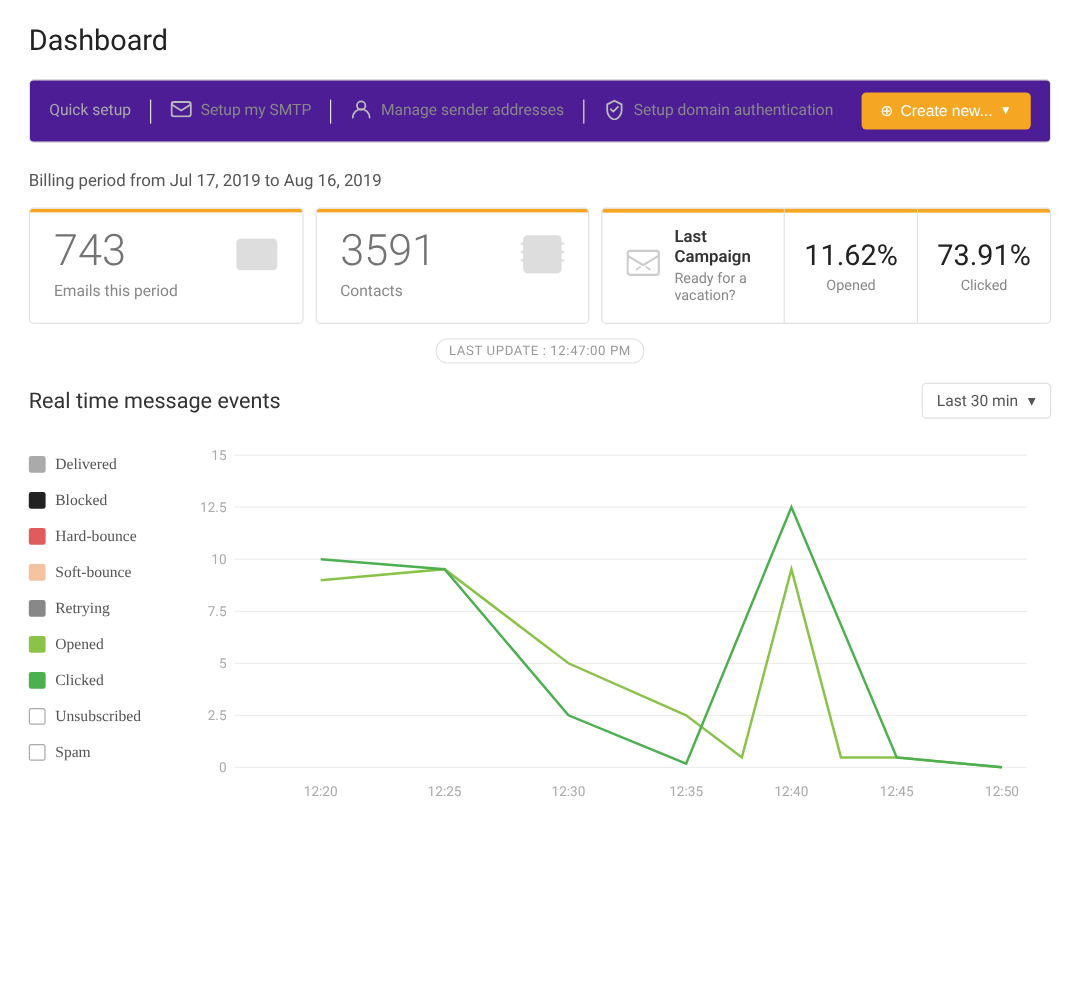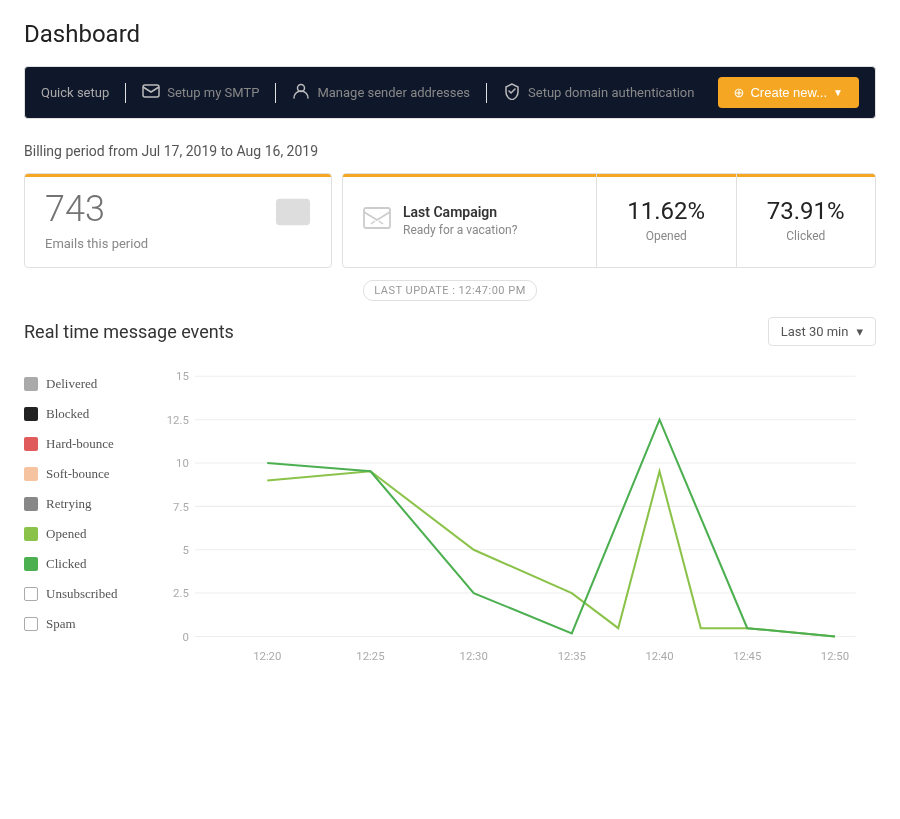--- a/index.html
+++ b/index.html
@@ -1,21 +1,21 @@
 <!DOCTYPE html>
 <html><head>
   <meta charset="utf-8">
   <style>
     * { box-sizing: border-box; margin: 0; padding: 0; }
     body { font-family: -apple-system, BlinkMacSystemFont, 'Segoe UI', Roboto, sans-serif; background: #fff; color: #333; font-size: 14px; }
     .page { max-width: 900px; margin: 0 auto; padding: 20px 24px; }
     h1 { font-size: 24px; font-weight: 400; color: #222; margin-bottom: 18px; }
 
     
-    .setup-bar { display: flex; align-items: center; gap: 0; border: 1px solid #e0e0e0; border-radius: 4px; padding: 10px 16px; margin-bottom: 24px; background: #0f172a; }
+    .setup-bar { display: flex; align-items: center; gap: 0; border: 1px solid #e0e0e0; border-radius: 4px; padding: 10px 16px; margin-bottom: 24px; background: #4c1d95; }
     .setup-item { display: flex; align-items: center; gap: 7px; color: #888; font-size: 13px; padding: 0 16px; cursor: pointer; white-space: nowrap; }
     .setup-item:first-child { padding-left: 0; color: #aaa; }
     .setup-divider { width: 1px; height: 20px; background: #e0e0e0; }
     .create-btn { margin-left: auto; background: #f5a623; color: #fff; border: none; border-radius: 4px; padding: 8px 16px; font-size: 13px; cursor: pointer; display: flex; align-items: center; gap: 6px; font-weight: 500; }
 
     
     .billing-period { font-size: 14px; color: #555; margin-bottom: 14px; }
 
     
     .stats-row { display: flex; gap: 0; margin-bottom: 8px; }
@@ -119,20 +119,39 @@
       </div>
       <div class="stat-icon">
         <svg width="38" height="30" viewBox="0 0 38 30" fill="none" xmlns="http://www.w3.org/2000/svg">
           <rect x="2" y="2" width="34" height="26" rx="3" stroke="#ddd" stroke-width="2"></rect>
           <path d="M2 6l17 11L36 6" stroke="#ddd" stroke-width="2"></path>
           <path d="M24 18l8 8M14 18l-8 8" stroke="#ddd" stroke-width="1.5"></path>
         </svg>
       </div>
     </div>
 
+    <div class="stat-card stat-card-contacts">
+      <div>
+        <div class="stat-number">3591</div>
+        <div class="stat-label">Contacts</div>
+      </div>
+      <div class="stat-icon">
+        <svg width="36" height="36" viewBox="0 0 36 36" fill="none" xmlns="http://www.w3.org/2000/svg">
+          <rect x="3" y="3" width="30" height="30" rx="3" stroke="#ddd" stroke-width="2"></rect>
+          <circle cx="18" cy="13" r="5" stroke="#ddd" stroke-width="1.8"></circle>
+          <path d="M6 32c0-6.627 5.373-12 12-12s12 5.373 12 12" stroke="#ddd" stroke-width="1.8" stroke-linecap="round"></path>
+          <line x1="3" y1="9" x2="0" y2="9" stroke="#ddd" stroke-width="2"></line>
+          <line x1="3" y1="16" x2="0" y2="16" stroke="#ddd" stroke-width="2"></line>
+          <line x1="3" y1="23" x2="0" y2="23" stroke="#ddd" stroke-width="2"></line>
+          <line x1="33" y1="9" x2="36" y2="9" stroke="#ddd" stroke-width="2"></line>
+          <line x1="33" y1="16" x2="36" y2="16" stroke="#ddd" stroke-width="2"></line>
+          <line x1="33" y1="23" x2="36" y2="23" stroke="#ddd" stroke-width="2"></line>
+        </svg>
+      </div>
+    </div>
 
     <div class="stat-card stat-card-campaign">
       <div class="campaign-info">
         <div class="campaign-icon">
           <svg width="28" height="24" viewBox="0 0 28 24" fill="none" xmlns="http://www.w3.org/2000/svg">
             <rect x="1" y="2" width="26" height="20" rx="2" stroke="#ccc" stroke-width="1.8"></rect>
             <path d="M1 6l13 8 13-8" stroke="#ccc" stroke-width="1.8"></path>
             <path d="M8 18l4-3M20 18l-4-3" stroke="#ccc" stroke-width="1.5"></path>
           </svg>
         </div>

